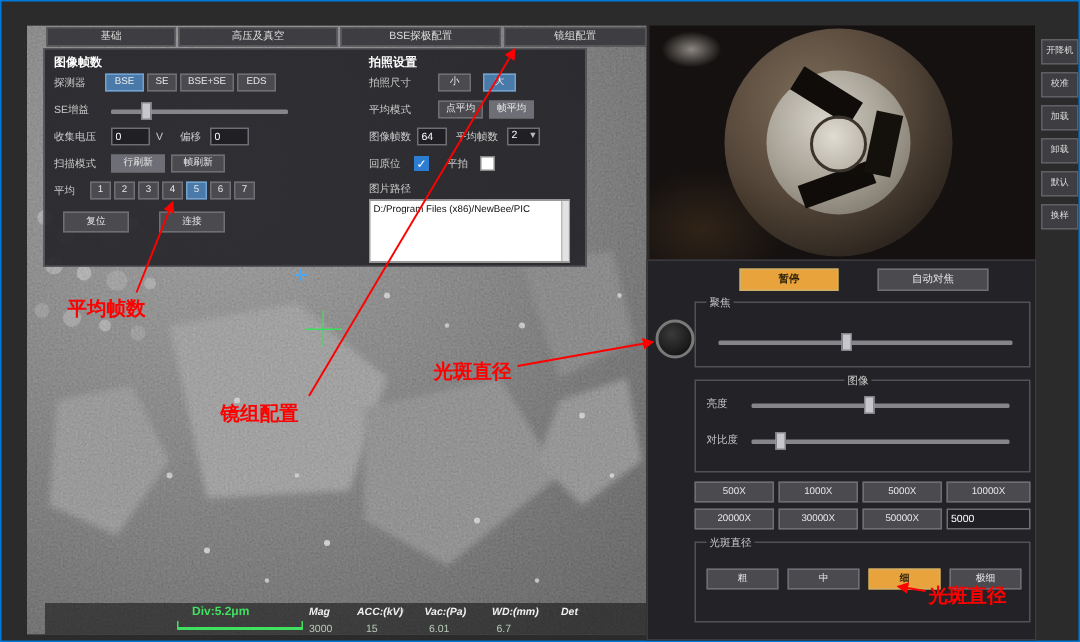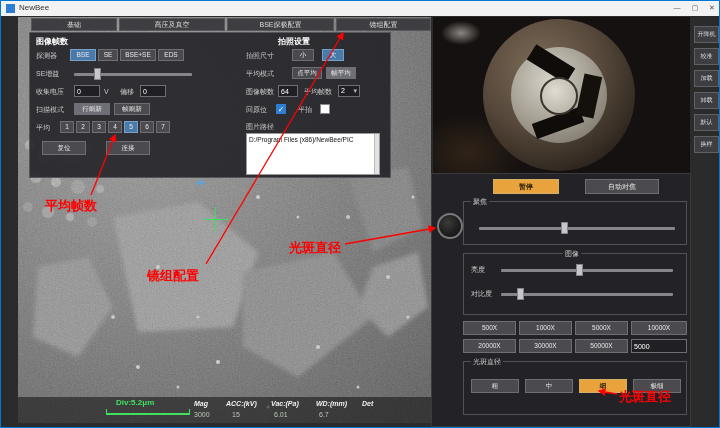--- a/index.html
+++ b/index.html
@@ -29,27 +29,20 @@
   .cb.on{background:#2d7dd2;color:#fff;border-color:#2d7dd2;}
   .cb.off{background:#fff;color:#fff;}
   .sidebtn{left:434px;width:23px;height:28px;background:#44444a;border:1px solid #68686e;color:#ddd;font-size:6.5px;text-align:center;display:flex;align-items:center;justify-content:center;cursor:pointer;}
   .stagebtn{left:693px;width:25px;height:17px;background:#3e3e42;border:1px solid #5f5f64;color:#ddd;font-size:6px;text-align:center;line-height:15px;cursor:pointer;}
 </style>
 </head>
 <body>
 
 <div id="win">
 
-  <div class="abs titlebar">
-    <div class="abs title-icon"></div>
-    <div class="abs title-text">NewBee</div>
-    <div class="abs win-btn" style="right:36px;">—</div>
-    <div class="abs win-btn" style="right:18px;">▢</div>
-    <div class="abs win-btn" style="right:1px;">✕</div>
-  </div>
 
   <div class="abs" style="left:17px;top:16px;width:413px;height:406px;background:#4a4a4a;overflow:hidden;z-index:1;">
     <svg width="413" height="406" viewBox="0 0 413 406">
       <defs>
         <radialGradient id="bgrad" cx="30%" cy="25%" r="95%">
           <stop offset="0%" stop-color="#8d8d8d"></stop>
             <stop offset="45%" stop-color="#6a6a6a"></stop>
             <stop offset="100%" stop-color="#3c3c3c"></stop>
         </radialGradient>
         <filter id="grain" x="0" y="0" width="100%" height="100%">
@@ -101,21 +94,21 @@
     </svg>
 
     
     <div class="abs" style="left:186px;top:202px;width:24px;height:1px;background:#3ae05a;z-index:3;"></div>
     <div class="abs" style="left:197px;top:190px;width:1px;height:24px;background:#3ae05a;z-index:3;"></div>
 
     
     <div class="abs" style="left:178px;top:160px;color:#44aaff;font-size:11px;z-index:3;">✛</div>
 
     
-    <div class="abs" style="left:0;bottom:0;width:413px;height:26px;background:rgba(14,14,14,0.55);z-index:4;">
+    <div class="abs" style="left:12px;bottom:0;width:413px;height:21px;background:rgba(14,14,14,0.55);z-index:4;">
       <div class="abs" style="left:98px;top:1px;color:#42e060;font-size:8px;font-weight:bold;">Div:5.2μm</div>
       <div class="abs" style="left:88px;top:12px;width:84px;height:6px;border-left:1px solid #42e060;border-right:1px solid #42e060;border-bottom:2px solid #42e060;"></div>
       <div class="abs lbl" style="left:176px;top:1px;color:#f0f0f0;font-weight:bold;font-style:italic;">Mag</div>
       <div class="abs lbl" style="left:208px;top:1px;color:#f0f0f0;font-weight:bold;font-style:italic;">ACC:(kV)</div>
       <div class="abs lbl" style="left:253px;top:1px;color:#f0f0f0;font-weight:bold;font-style:italic;">Vac:(Pa)</div>
       <div class="abs lbl" style="left:298px;top:1px;color:#f0f0f0;font-weight:bold;font-style:italic;">WD:(mm)</div>
       <div class="abs lbl" style="left:344px;top:1px;color:#f0f0f0;font-weight:bold;font-style:italic;">Det</div>
       <div class="abs lbl" style="left:176px;top:12px;color:#b8c8b8;">3000</div>
       <div class="abs lbl" style="left:214px;top:12px;color:#b8c8b8;">15</div>
       <div class="abs lbl" style="left:256px;top:12px;color:#b8c8b8;">6.01</div>
@@ -157,21 +150,21 @@
     <div class="abs btn" style="left:46px;top:88px;width:14px;height:12px;line-height:10px;">2</div>
     <div class="abs btn" style="left:62px;top:88px;width:14px;height:12px;line-height:10px;">3</div>
     <div class="abs btn" style="left:78px;top:88px;width:14px;height:12px;line-height:10px;">4</div>
     <div class="abs btn blue" style="left:94px;top:88px;width:14px;height:12px;line-height:10px;">5</div>
     <div class="abs btn" style="left:110px;top:88px;width:14px;height:12px;line-height:10px;">6</div>
     <div class="abs btn" style="left:126px;top:88px;width:14px;height:12px;line-height:10px;">7</div>
 
     <div class="abs btn" style="left:12px;top:108px;width:44px;height:14px;line-height:12px;">复位</div>
     <div class="abs btn" style="left:76px;top:108px;width:44px;height:14px;line-height:12px;">连接</div>
 
-    <div class="abs hdr" style="left:216px;top:3px;margin-left:32px;">拍照设置</div>
+    <div class="abs hdr" style="left:216px;top:3px;">拍照设置</div>
     <div class="abs lbl" style="left:216px;top:17px;">拍照尺寸</div>
     <div class="abs btn" style="left:262px;top:16px;width:22px;height:12px;line-height:10px;">小</div>
     <div class="abs btn blue" style="left:292px;top:16px;width:22px;height:12px;line-height:10px;">大</div>
 
     <div class="abs lbl" style="left:216px;top:35px;">平均模式</div>
     <div class="abs btn" style="left:262px;top:34px;width:30px;height:12px;line-height:10px;">点平均</div>
     <div class="abs btn lit" style="left:296px;top:34px;width:30px;height:12px;line-height:10px;">帧平均</div>
 
     <div class="abs lbl" style="left:216px;top:53px;">图像帧数</div>
     <input class="abs inp" style="left: 248px; top: 52px; width: 20px; height: 12px;" value="64">

